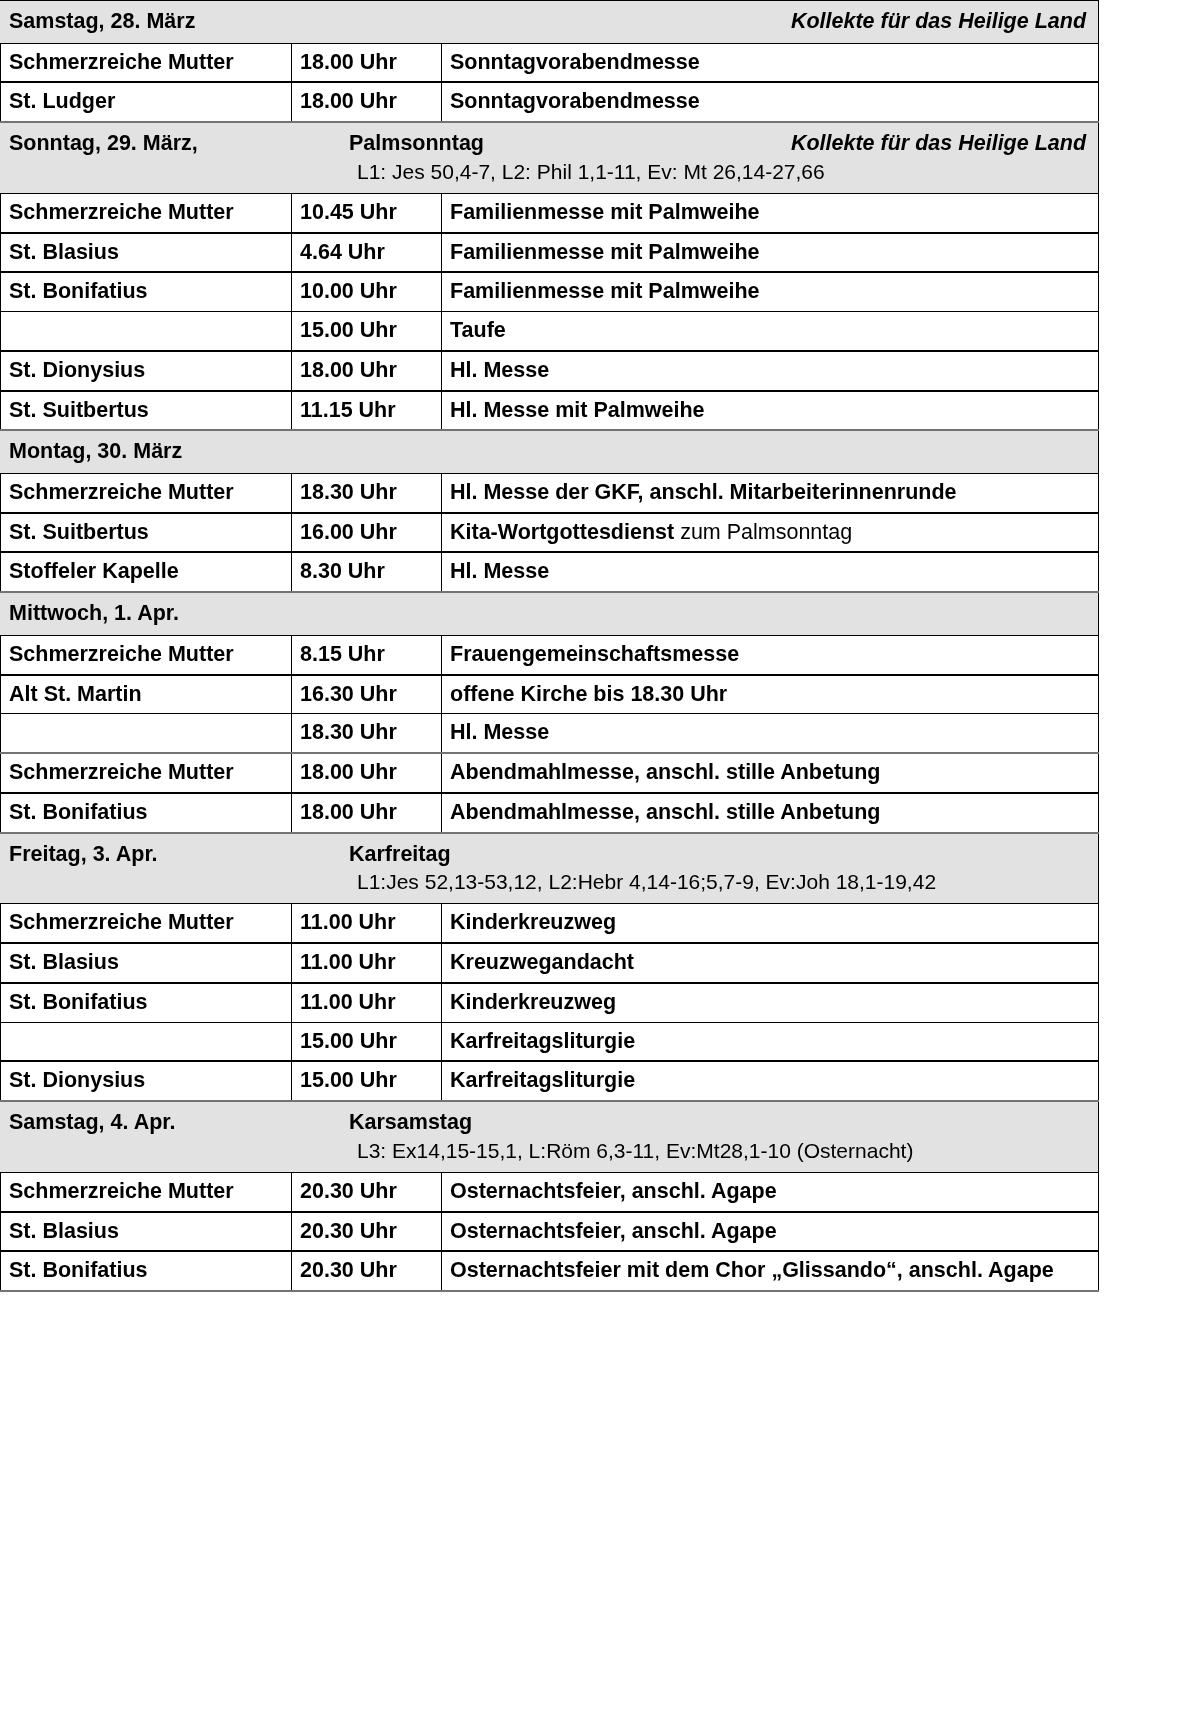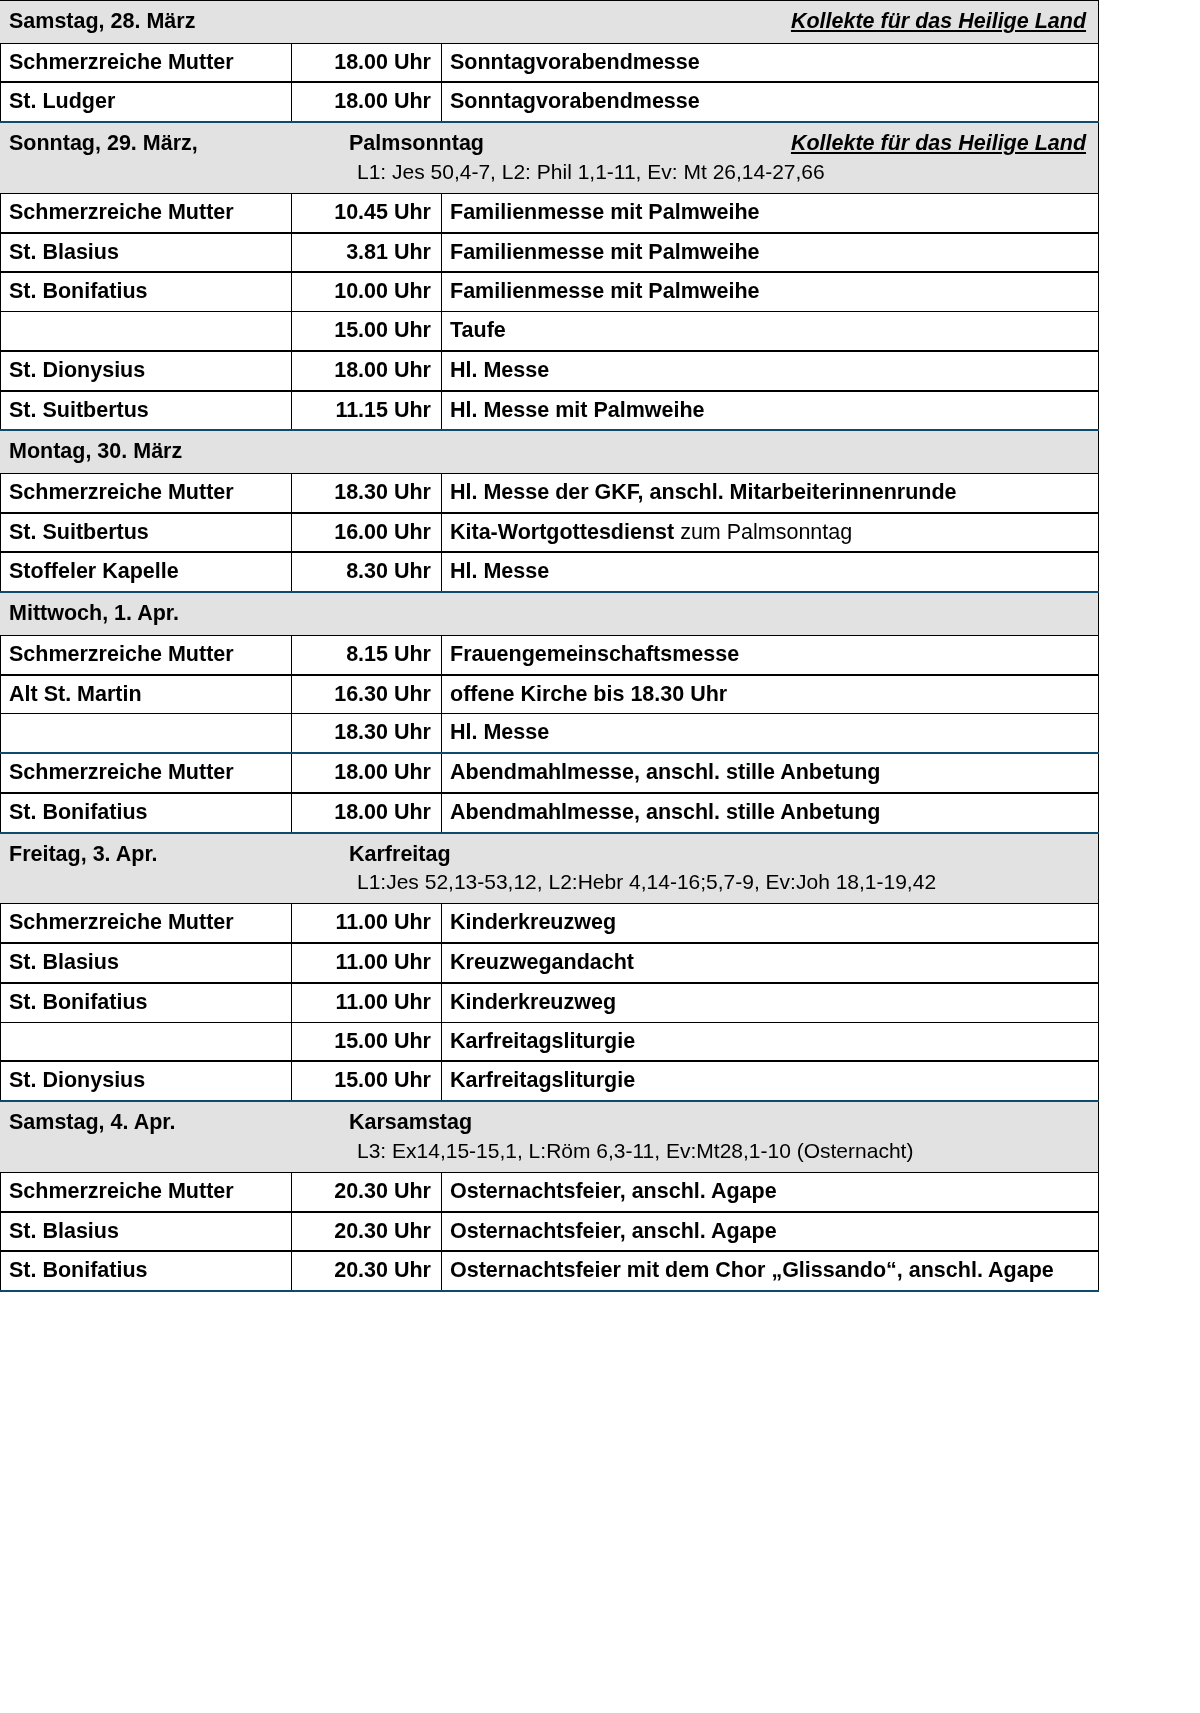--- a/index.html
+++ b/index.html
@@ -66,38 +66,37 @@
     flex: 0 0 auto;
     white-space: nowrap;
     text-align: center;
   }
   .day-collect {
     font-weight: bold;
     font-style: italic;
     margin-left: auto;
     white-space: nowrap;
     padding-right: 4px;
-    text-decoration: underline;
   }
   .day-readings {
     font-weight: normal;
     padding-left: 348px;
     margin-top: 4px;
     white-space: nowrap;
     font-size: 21px;
   }
 
   .place  { font-weight: bold; white-space: nowrap; }
-  .time   { font-weight: bold; text-align: right; white-space: nowrap; padding-right: 10px; }
+  .time   { font-weight: bold; white-space: nowrap; padding-right: 10px; }
   .desc   { font-weight: bold; }
   .desc .light { font-weight: normal; margin-top: 26px; }
 
   
   tr.thicktop > td { border-top: 2px solid #000000; }
-  tr.thickbottom > td { border-bottom: 2px solid #0c4a6e; }
+  tr.thickbottom > td { border-bottom: 2px solid #737373; }
   td.nobordertop { border-top: none; }
 </style>
 </head>
 <body>
 
 <div class="sheet">
   <table class="schedule">
     <colgroup>
       <col class="c-place">
       <col class="c-time">
@@ -132,21 +131,21 @@
             <div class="day-readings">L1: Jes 50,4-7, L2: Phil 1,1-11, Ev: Mt 26,14-27,66</div>
           </td>
         </tr>
         <tr>
           <td class="place">Schmerzreiche Mutter</td>
           <td class="time">10.45 Uhr</td>
           <td class="desc"><span>Familienmesse mit Palmweihe</span></td>
         </tr>
         <tr class="thicktop">
           <td class="place">St. Blasius</td>
-          <td class="time">3.81 Uhr</td>
+          <td class="time">4.64 Uhr</td>
           <td class="desc"><span>Familienmesse mit Palmweihe</span></td>
         </tr>
         <tr class="thicktop">
           <td class="place">St. Bonifatius</td>
           <td class="time">10.00 Uhr</td>
           <td class="desc"><span>Familienmesse mit Palmweihe</span></td>
         </tr>
         <tr>
           <td class="place nobordertop"></td>
           <td class="time">15.00 Uhr</td>

